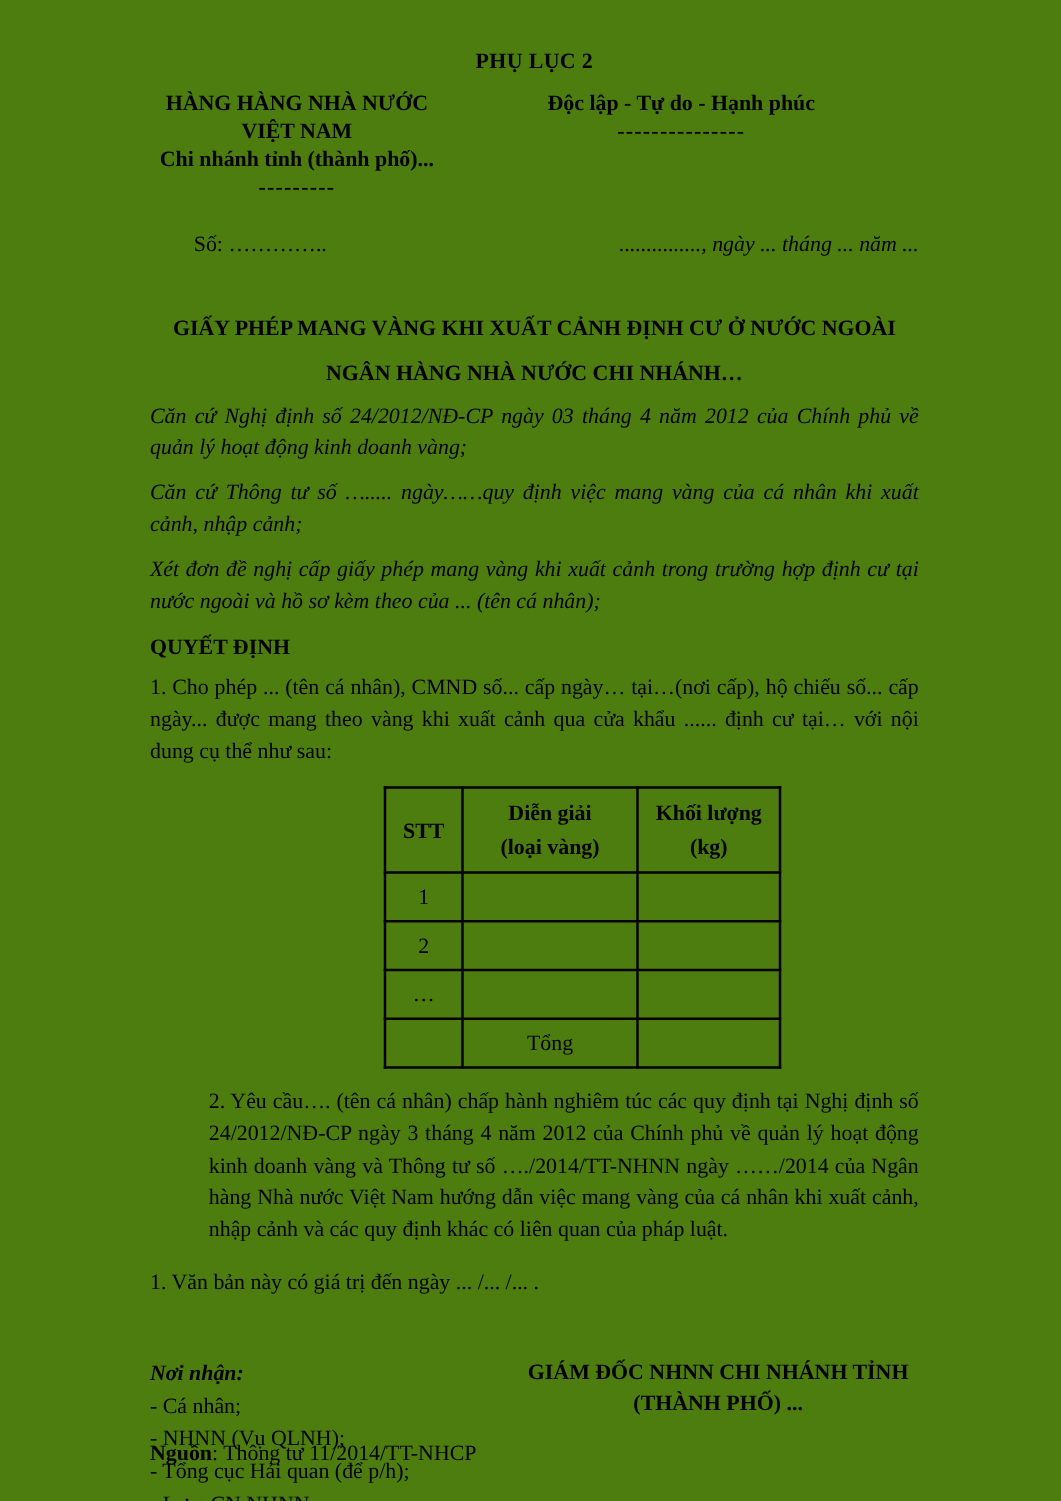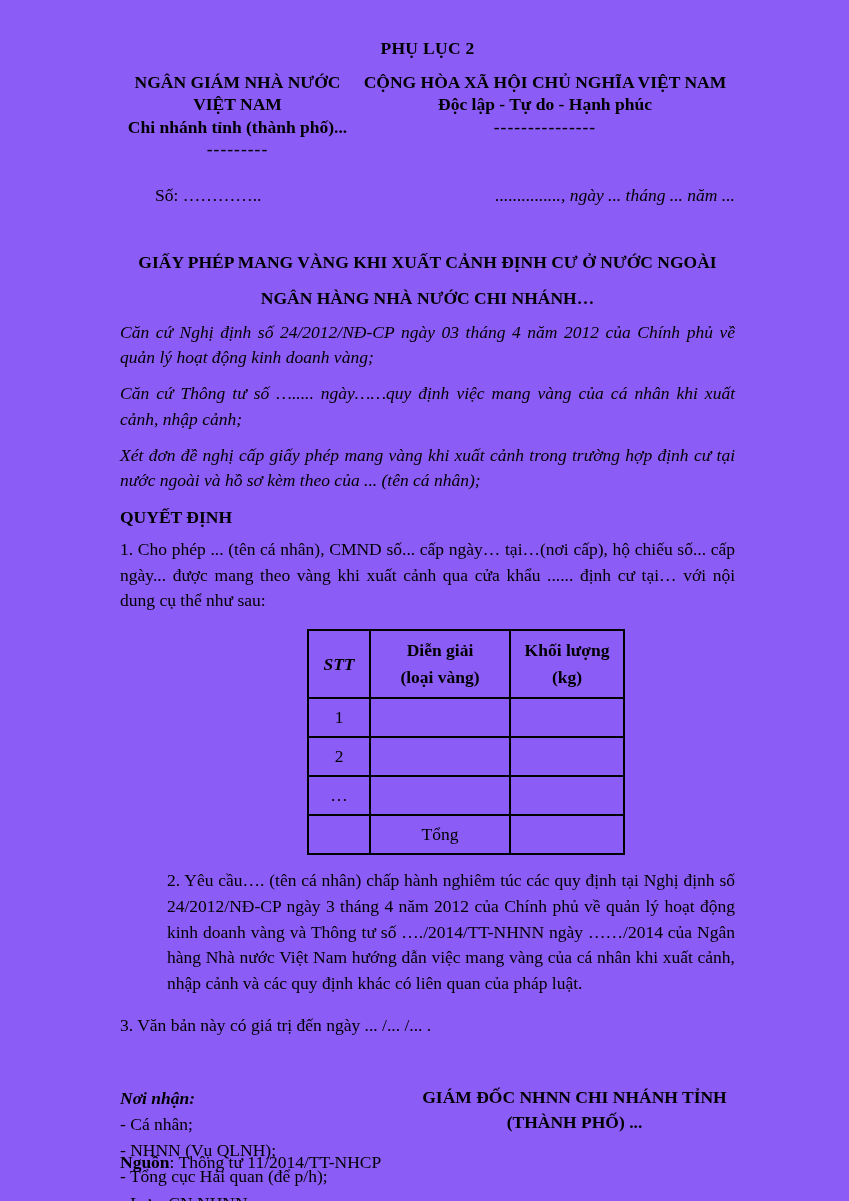--- a/index.html
+++ b/index.html
@@ -1,19 +1,19 @@
 <!DOCTYPE html>
 <html><head>
 <meta charset="utf-8">
 <style>
   html,body { margin:0; padding:0; background:#ffffff; }
   .page {
     position:relative;
     width:849px; height:1201px;
-    background:#8b5cf6;
+    background:#4d7c0f;
     color:#000;
     font-family:"Liberation Serif", "DejaVu Serif", serif;
     font-size:17.5px;
     box-sizing:border-box;
     padding:38px 114px 0 120px;
     overflow:hidden;
   }
 
   .appendix { text-align:center; font-weight:bold; letter-spacing:.3px; }
 
@@ -35,21 +35,21 @@
   .decision-heading { text-align:left; font-weight:bold; margin:13px 0 9px 0; }
 
   .clause { margin:9px 0; line-height:1.47; text-align:justify; }
 
   table.gold-table { border-collapse:collapse; margin:15px 0 0 187px; }
   table.gold-table th, table.gold-table td {
     border:2px solid #000; text-align:center; vertical-align:middle;
     font-size:17.5px; padding:0 6px;
   }
   table.gold-table th { font-weight:bold; padding:6px 8px; line-height:1.55; }
-  .col-stt { width:44px;font-style:italic; }
+  .col-stt { width:44px; }
   .col-desc { width:122px; }
   .col-weight { width:96px; }
   table.gold-table td { height:37px; font-weight:normal; }
 
   .clause-2 { margin-top:13px;margin-left:47px; }
   .clause-3 { margin-top:16px; }
 
   .footer-row { display:flex; margin-top:46px; }
   .recipients { width:300px; line-height:1.5; }
   .recipients-heading { font-weight:bold; font-style:italic; }
@@ -60,27 +60,26 @@
 </style>
 </head>
 <body>
 
 <div class="page">
 
   <div class="appendix">PHỤ LỤC 2</div>
 
   <div class="header-row">
     <div class="header-left">
-      <div>NGÂN GIÁM NHÀ NƯỚC</div>
+      <div>HÀNG HÀNG NHÀ NƯỚC</div>
       <div>VIỆT NAM</div>
       <div>Chi nhánh tỉnh (thành phố)...</div>
       <div class="divider">---------</div>
     </div>
     <div class="header-right">
-      <div>CỘNG HÒA XÃ HỘI CHỦ NGHĨA VIỆT NAM</div>
       <div>Độc lập - Tự do - Hạnh phúc</div>
       <div class="divider">---------------</div>
     </div>
   </div>
 
   <div class="so-date">
     <div class="so-line">Số: …………..</div>
     <div class="date-line">..............., ngày ... tháng ... năm ...</div>
   </div>
 
@@ -133,21 +132,21 @@
       </tr>
       <tr>
         <td></td>
         <td>Tổng</td>
         <td></td>
       </tr>
     </tbody>
   </table>
 
   <div class="clause clause-2">2. Yêu cầu…. (tên cá nhân) chấp hành nghiêm túc các quy định tại Nghị định số 24/2012/NĐ-CP ngày 3 tháng 4 năm 2012 của Chính phủ về quản lý hoạt động kinh doanh vàng và Thông tư số …./2014/TT-NHNN ngày ……/2014 của Ngân hàng Nhà nước Việt Nam hướng dẫn việc mang vàng của cá nhân khi xuất cảnh, nhập cảnh và các quy định khác có liên quan của pháp luật.</div>
-  <div class="clause clause-3">3. Văn bản này có giá trị đến ngày ... /... /... .</div>
+  <div class="clause clause-3">1. Văn bản này có giá trị đến ngày ... /... /... .</div>
 
   <div class="footer-row">
     <div class="recipients">
       <div class="recipients-heading">Nơi nhận:</div>
       <div>- Cá nhân;</div>
       <div>- NHNN (Vụ QLNH);</div>
       <div>- Tổng cục Hải quan (để p/h);</div>
       <div>- Lưu: CN NHNN.</div>
     </div>
     <div class="signature">

